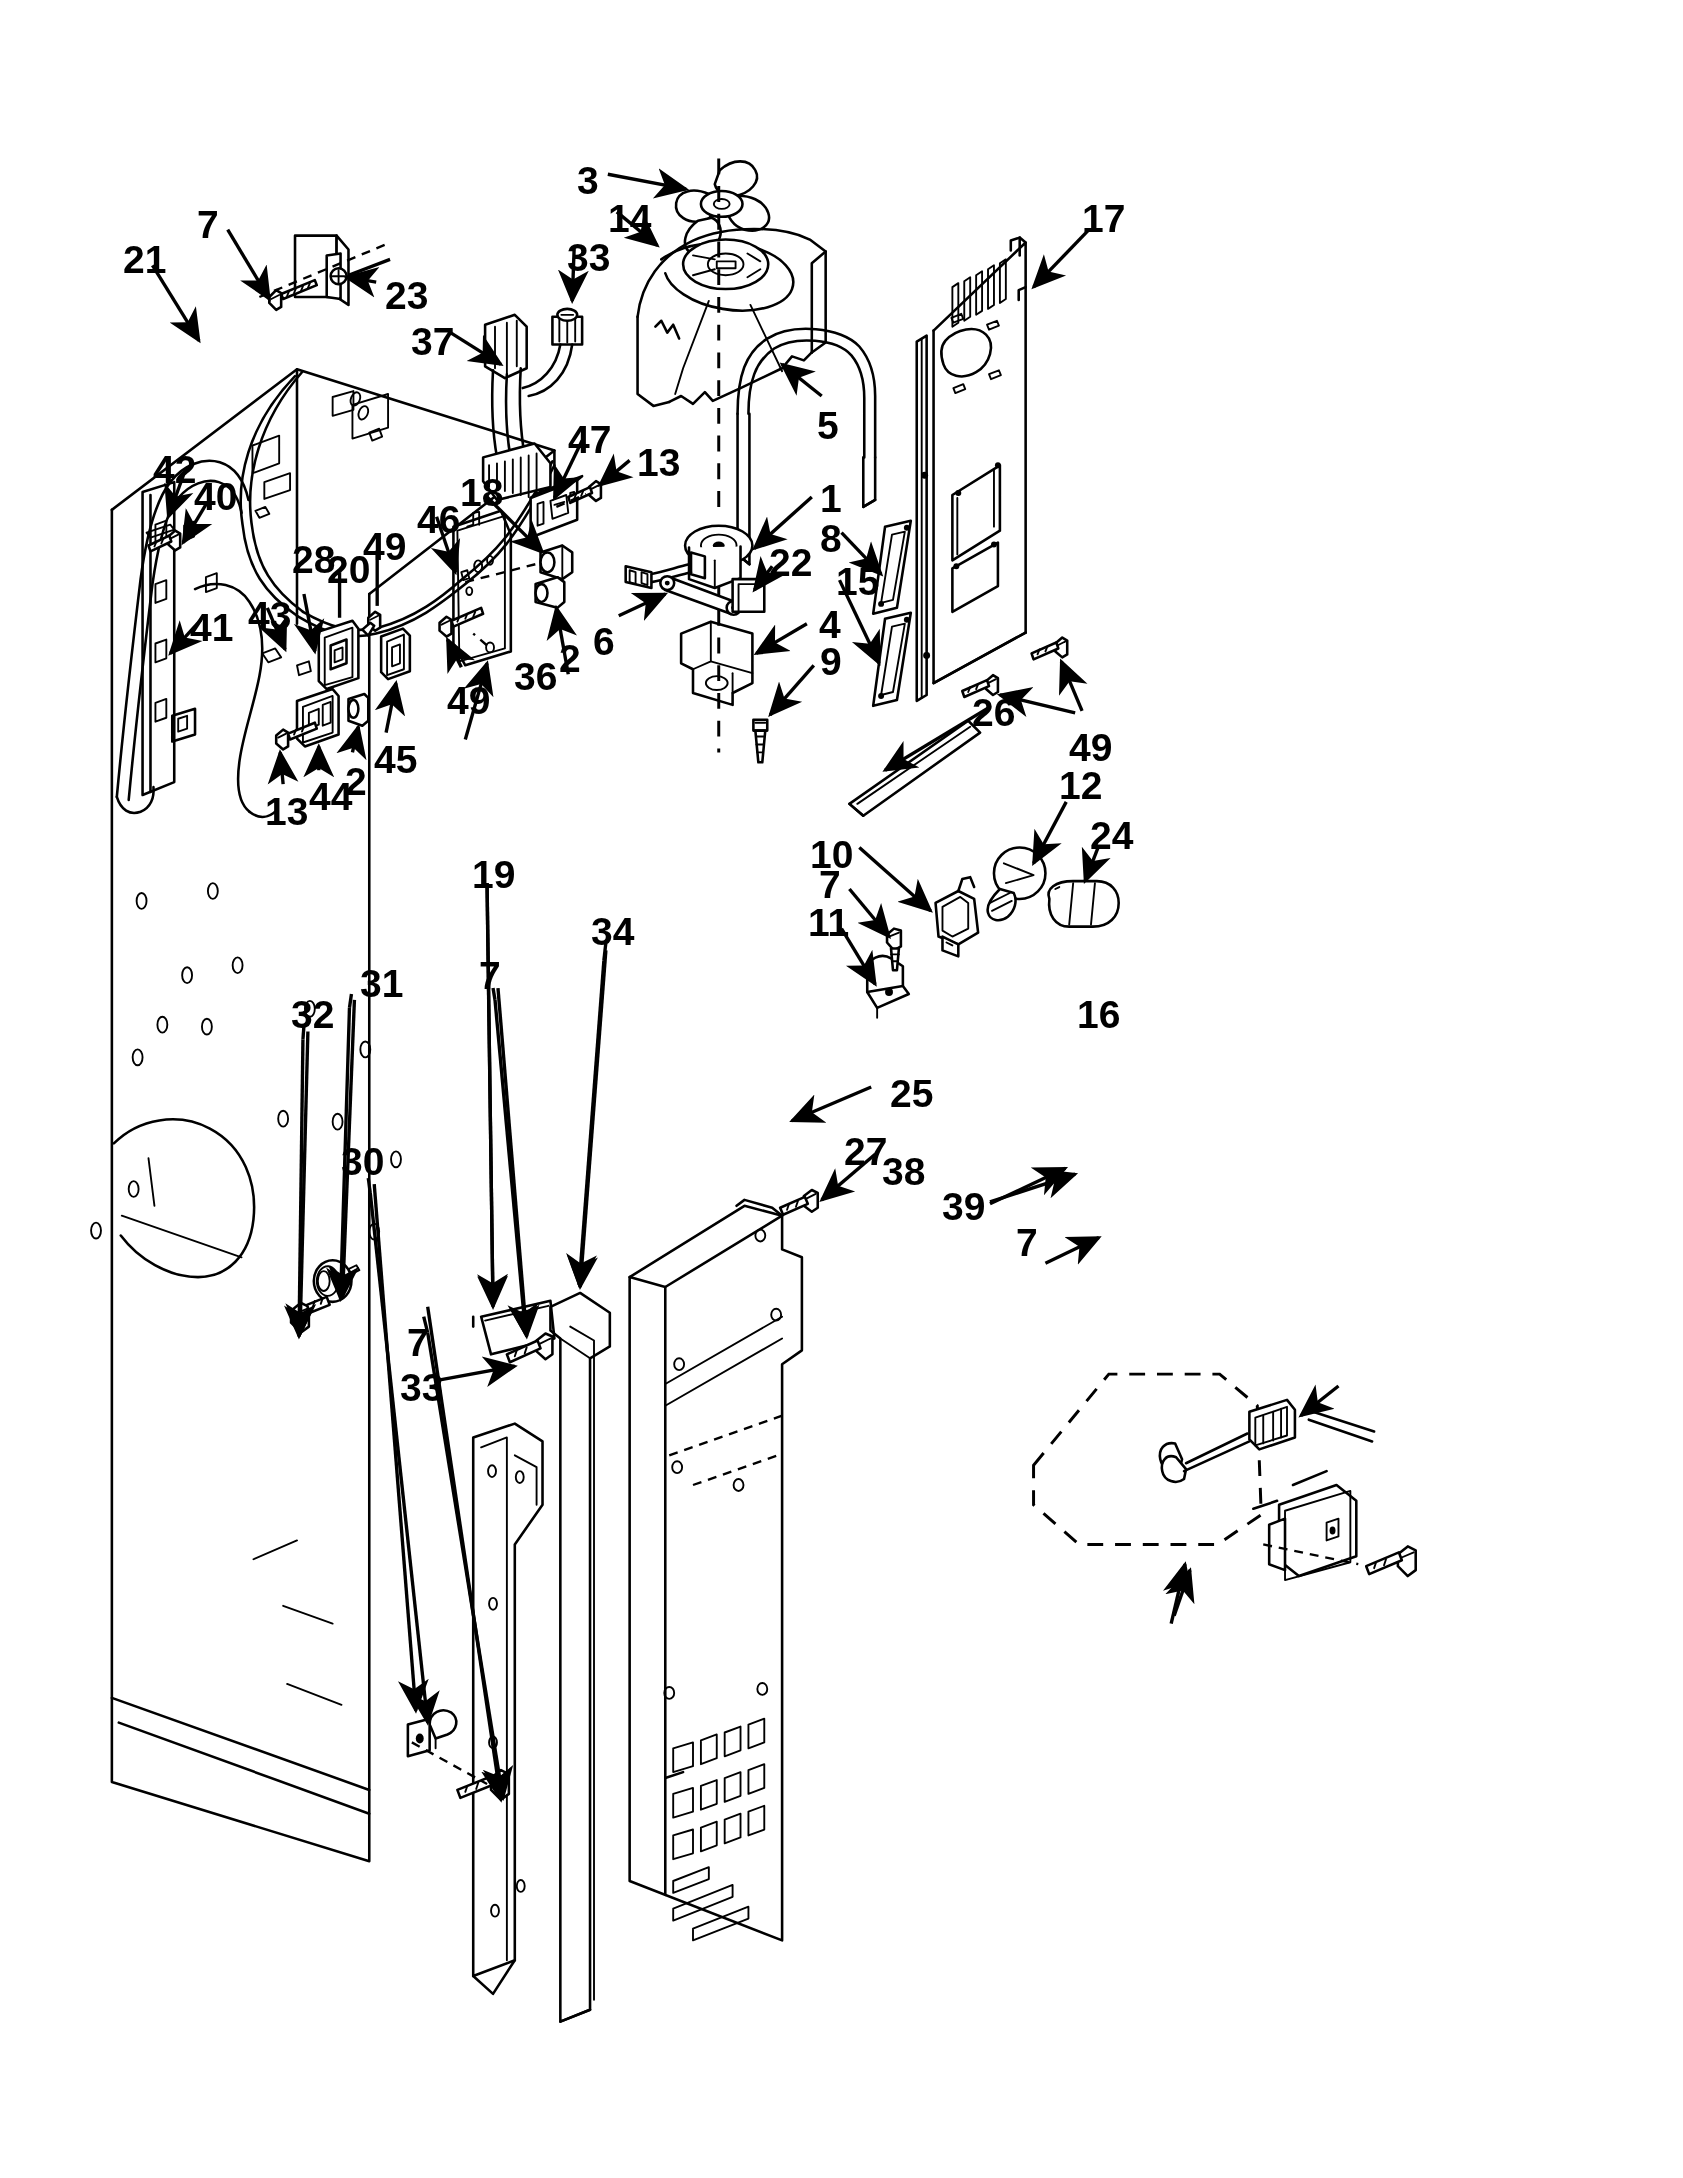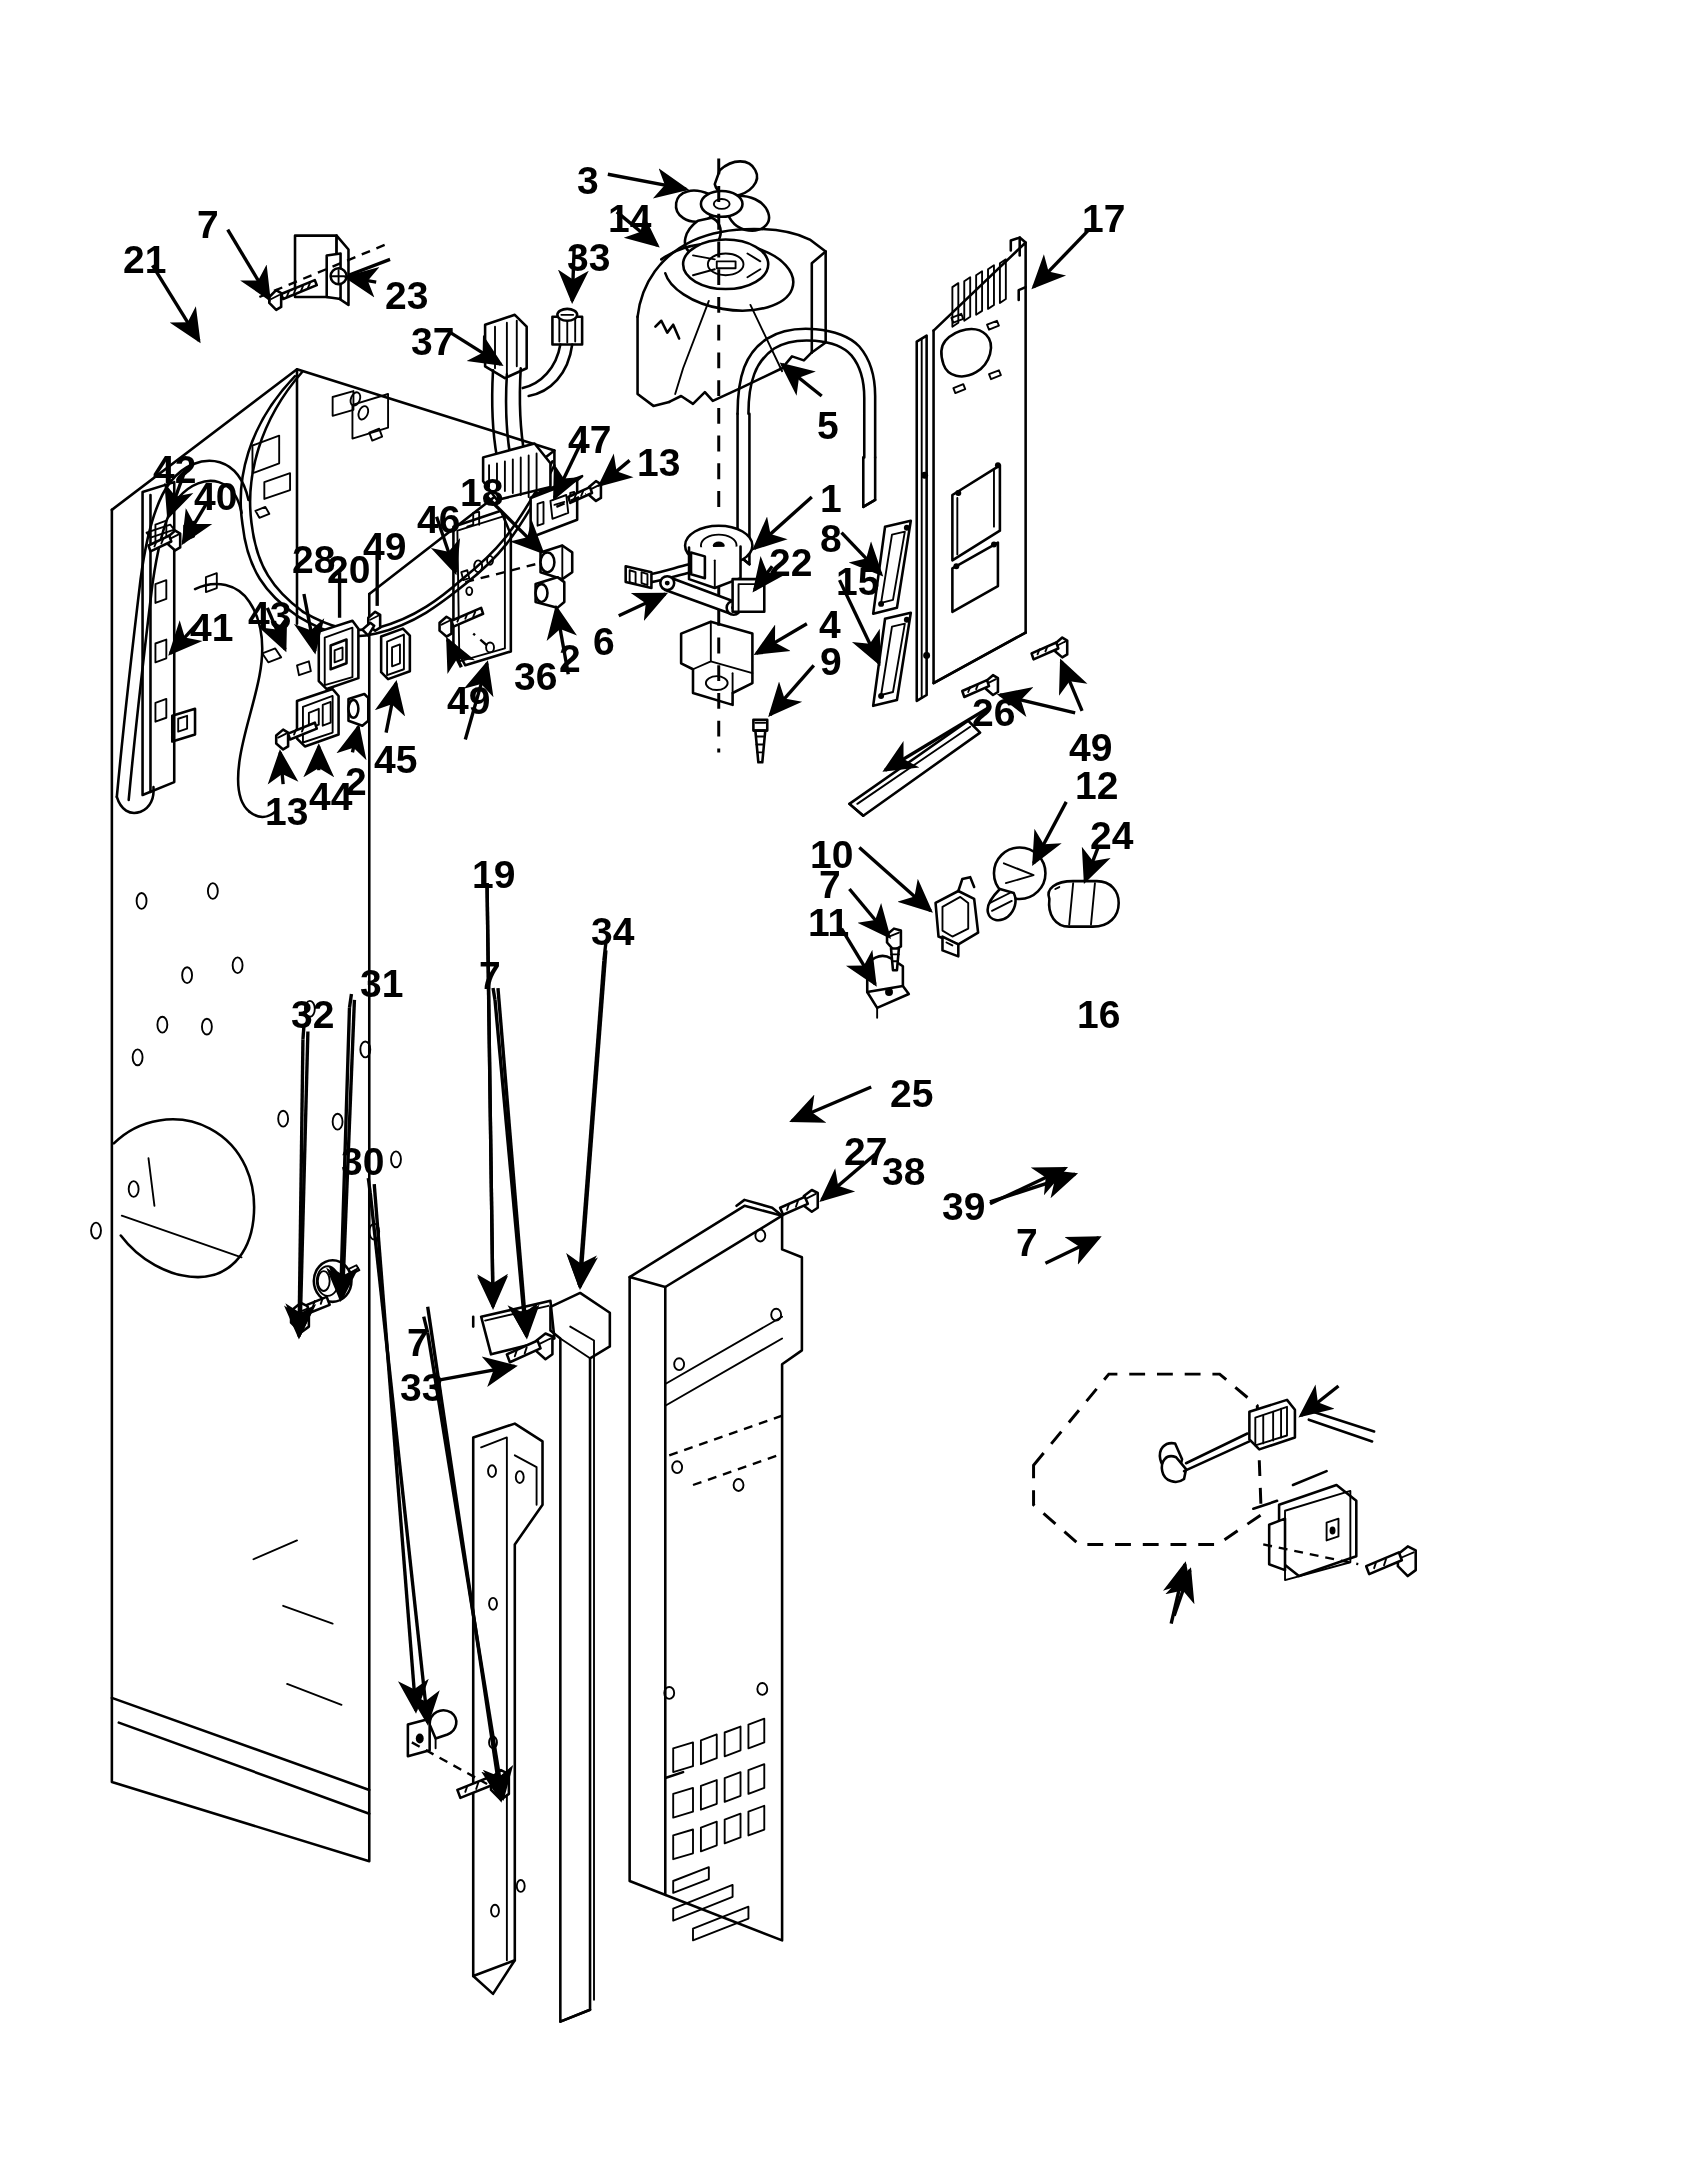--- a/index.html
+++ b/index.html
@@ -689,21 +689,21 @@
       <div class="callout c-lg" style="left: 819px; top: 605px;">4</div>
       <div class="callout c-lg" style="left: 593px; top: 622px;">6</div>
       <div class="callout c-lg" style="left: 820px; top: 642px;">9</div>
       <div class="callout c-lg" style="left: 559px; top: 639px;">2</div>
       <div class="callout c-lg" style="left: 514px; top: 657px;">36</div>
       <div class="callout c-lg" style="left: 447px; top: 681px;">49</div>
       <div class="callout c-lg" style="left: 972px; top: 693px;">26</div>
       <div class="callout c-lg" style="left: 1069px; top: 728px;">49</div>
       <div class="callout c-lg" style="left: 374px; top: 740px;">45</div>
       <div class="callout c-lg" style="left: 345px; top: 762px;">2</div>
-      <div class="callout c-lg" style="left: 1059px; top: 766px; margin-left: 16px;">12</div>
+      <div class="callout c-lg" style="left: 1059px; top: 766px;">12</div>
       <div class="callout c-lg" style="left: 309px; top: 777px;">44</div>
       <div class="callout c-lg" style="left: 265px; top: 792px;">13</div>
       <div class="callout c-lg" style="left: 1090px; top: 816px;">24</div>
       <div class="callout c-lg" style="left: 810px; top: 835px;">10</div>
       <div class="callout c-lg" style="left: 819px; top: 865px;">7</div>
       <div class="callout c-lg" style="left: 472px; top: 855px;">19</div>
       <div class="callout c-lg" style="left: 808px; top: 903px;">11</div>
       <div class="callout c-lg" style="left: 591px; top: 912px;">34</div>
       <div class="callout c-lg" style="left: 360px; top: 964px;">31</div>
       <div class="callout c-lg" style="left: 479px; top: 956px;">7</div>

